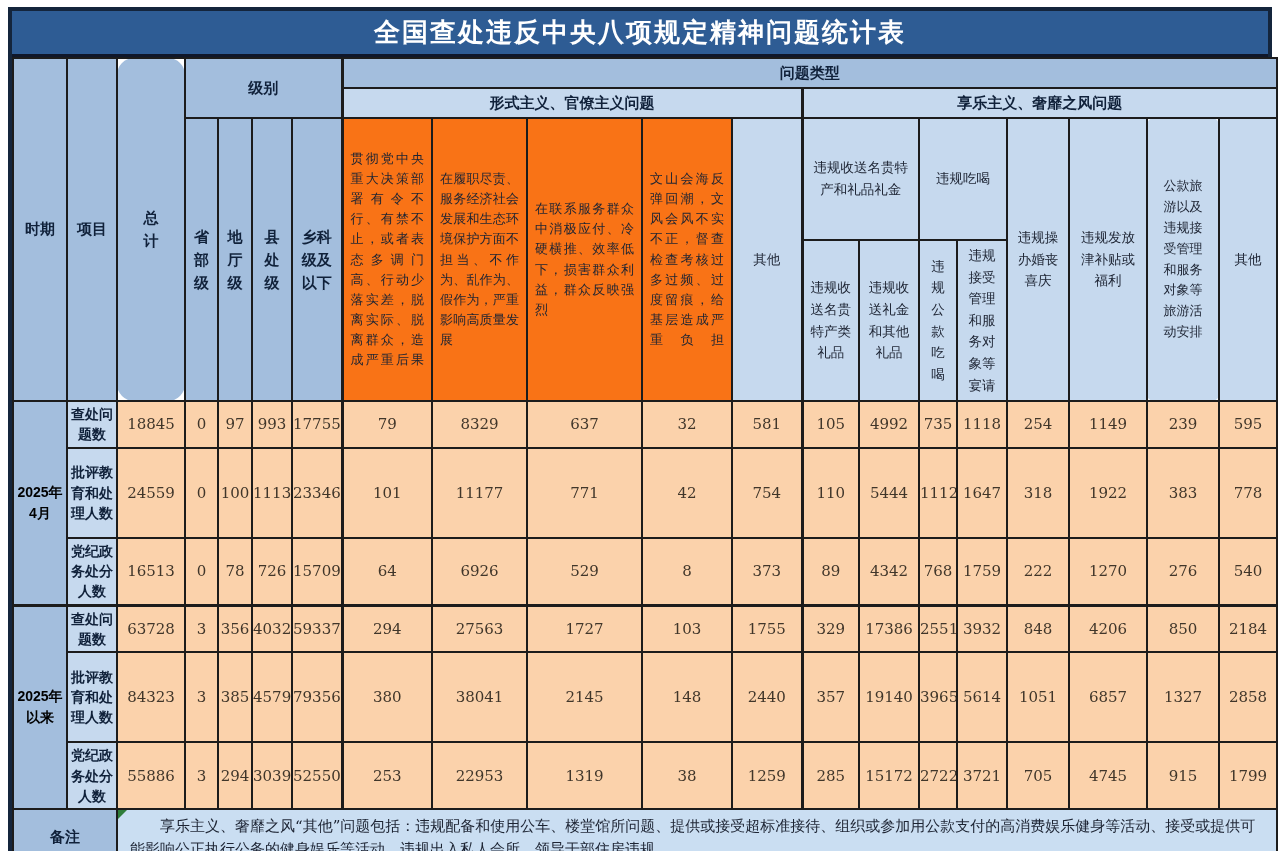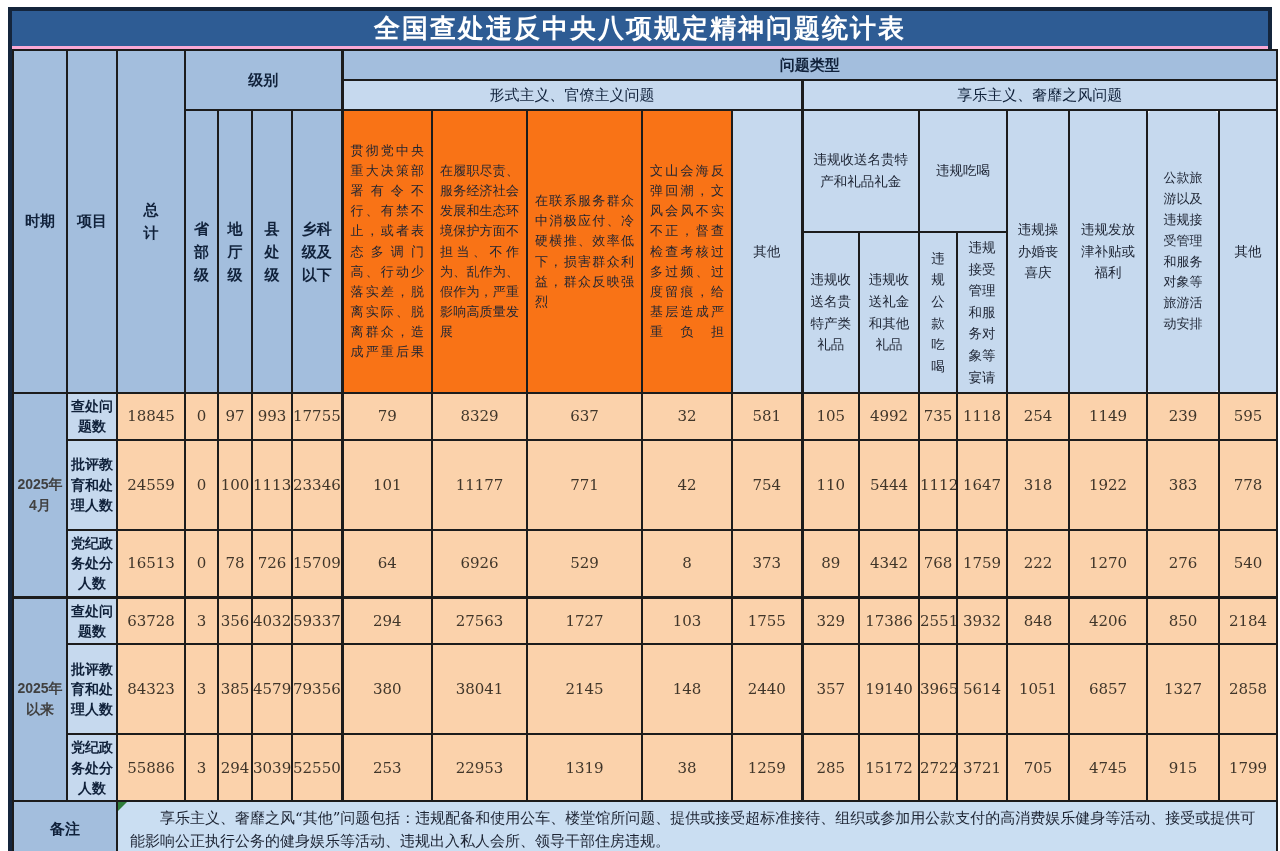--- a/index.html
+++ b/index.html
@@ -1,48 +1,48 @@
 <!DOCTYPE html>
 <html><head>
 <meta charset="utf-8">
 <style>
   * { box-sizing: border-box; margin: 0; padding: 0; }
   html,body { width:1280px; height:851px; background:#ffffff; font-family:"Liberation Sans", sans-serif; }
   .frame { position:absolute; left:8px; top:7px; width:1264px; border:4px solid #14253c; background:#fff; }
-  .title-bar { height:38px; background:#2e5c94; color:#ffffff; display:flex; align-items:center; justify-content:center;
-               font-size:26px; font-weight:bold; letter-spacing:2px; border-bottom:3px solid #f9a8d4; }
+  .title-bar { height:46px; background:#2e5c94; color:#ffffff; display:flex; align-items:center; justify-content:center;
+               font-size:26px; font-weight:bold; letter-spacing:2px; border-bottom:3px solid #0f172a; }
   table { border-collapse:collapse; table-layout:fixed; width:100%; }
   th, td { border:2px solid #1c1c1c; text-align:center; vertical-align:middle; overflow:hidden; }
   thead tr:nth-child(1){ height:30px; }
   thead tr:nth-child(2){ height:30px; }
   thead tr:nth-child(3){ height:122px; }
   thead tr:nth-child(4){ height:147px; }
   tbody.data-body tr:nth-child(1){ height:38px; }
   tbody.data-body tr:nth-child(2){ height:90px; }
   tbody.data-body tr:nth-child(3){ height:66px; }
   tbody.data-body tr:nth-child(4){ height:38px; }
   tbody.data-body tr:nth-child(5){ height:90px; }
   tbody.data-body tr:nth-child(6){ height:62px; }
   tbody.data-body tr:nth-child(4) td { border-top-width:3px; }
   .hdr-mid { background:#a3bedd; font-weight:bold; font-size:15px; color:#10213a; }
-  .hdr-light { background:#c6d9ee; font-weight:normal; font-size:15px; color:#10213a; }
+  .hdr-light { background:#c6d9ee; font-weight:bold; font-size:15px; color:#10213a; }
   .desc { background:#f97316; font-family:"DejaVu Serif", serif; font-weight:normal; font-size:13px;
           text-align:justify; text-align-last:justify; padding:6px 7px; line-height:1.55; color:#1d2433; }
   .sub  { background:#c6d9ee; font-family:"DejaVu Serif", serif; font-weight:normal; font-size:13.5px;
           line-height:1.6; padding:4px 6px; color:#1d2433; }
-  .th-total { padding:0 24px; line-height:1.5; }
+  .th-total { padding:0 24px; line-height:1.5;border-radius:17px; }
   .lvl-1 { padding:16px 6px; line-height:1.55; }
   .lvl-2 { padding:13px 8px; line-height:1.55; }
   .pad8  { padding:4px 8px;margin-left:32px; }
   .pad10 { padding:4px 10px; }
   .travel { font-size:13px; padding:12px 12px;border-radius:7px; }
   .gs { border-left-width:3px; }
   .data-cell { background:#fbd2ab; font-family:"DejaVu Serif", serif; font-size:15px; color:#40362a; }
   .item-cell { background:#c6d9ee; font-weight:bold; font-size:14px; padding:2px 3px; line-height:1.45; color:#10213a; }
-  .period-cell { background:#a3bedd; font-weight:bold; font-size:14px; line-height:1.5; color:#404040; padding:0 1px; }
+  .period-cell { background:#a3bedd; font-weight:bold; font-size:14px; line-height:1.5; color:#000000; padding:0 1px; }
   .note-row { height:57px; }
   .note-label { background:#a3bedd; font-weight:bold; font-size:15px; color:#10213a; }
   .note-cell { background:#cadef2; text-align:left; position:relative; padding:5px 10px 5px 12px; }
   .note-text { font-family:"DejaVu Serif", serif; font-size:15px; color:#1d2433; line-height:1.5; text-indent:2em; }
   .corner-marker { position:absolute; left:0; top:0; width:0; height:0;
                    border-top:9px solid #2f7d3a; border-right:9px solid transparent; }
 </style>
 </head>
 <body>
 

